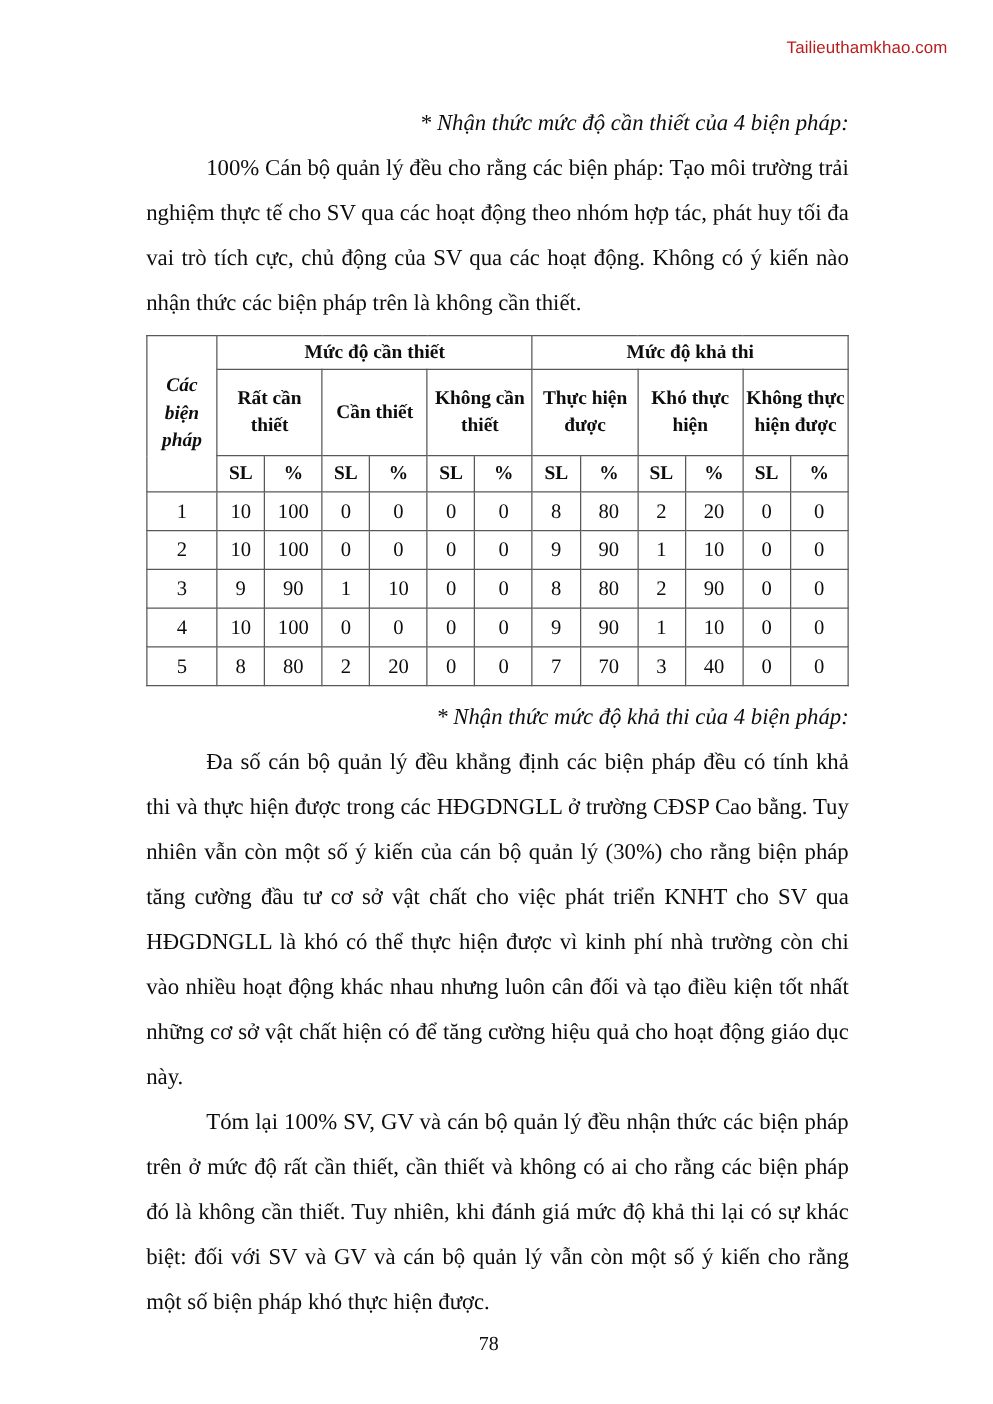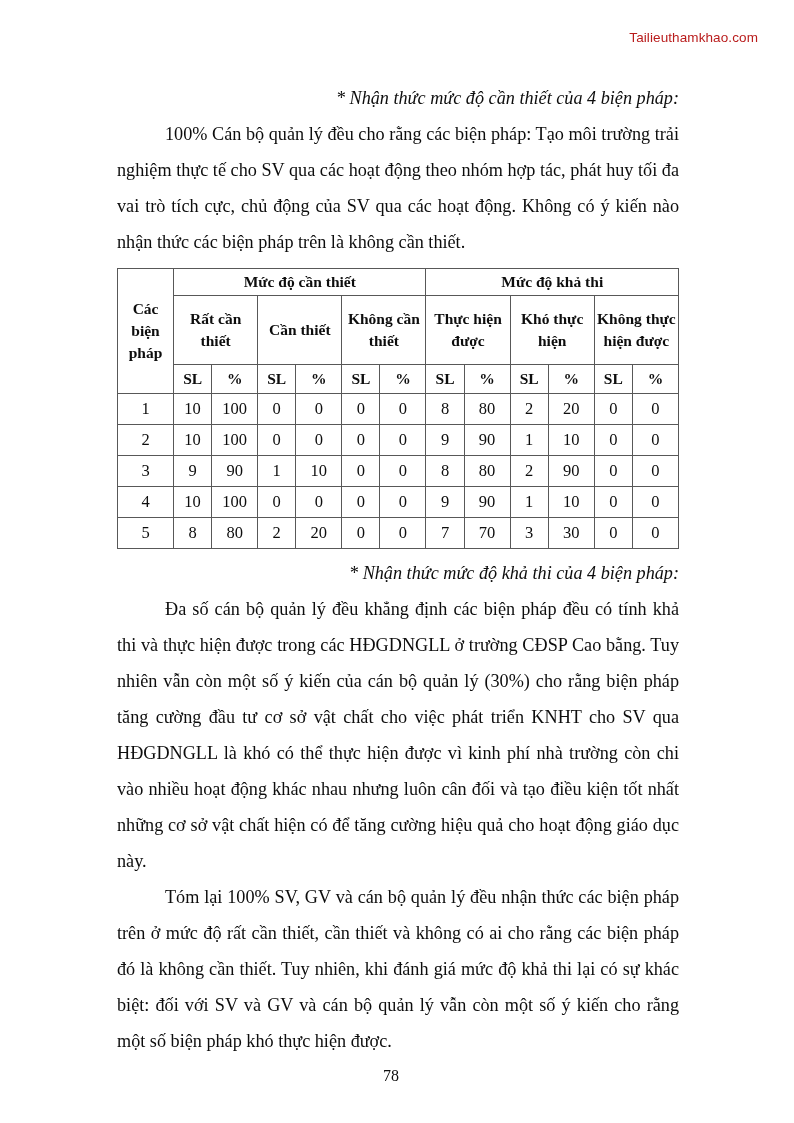--- a/index.html
+++ b/index.html
@@ -85,20 +85,21 @@
     height: 30px;
     line-height: 30px;
     font-size: 16.5px;
   }
   th.grp {
     height: 26px;
   }
   th.rowlabel {
     line-height: 28px;
     font-size: 16px;
+    font-style: italic;
   }
   th.sub {
     height: 68px;
     padding: 0 2px;
   }
   th.slpct {
     height: 28px;
     font-size: 15.5px;
   }
   .col-first { width: 56px; }
@@ -241,21 +242,21 @@
             <td>5</td>
             <td>8</td>
             <td>80</td>
             <td>2</td>
             <td>20</td>
             <td>0</td>
             <td>0</td>
             <td>7</td>
             <td>70</td>
             <td>3</td>
-            <td>30</td>
+            <td>40</td>
             <td>0</td>
             <td>0</td>
           </tr>
         </tbody>
     </table>
 
     <p class="italic-head after-table">* Nhận thức mức độ khả thi của 4 biện pháp:</p>
 
     <p class="body-par">Đa số cán bộ quản lý đều khẳng định các biện pháp đều có tính khả thi và thực hiện được trong các HĐGDNGLL ở trường CĐSP Cao bằng. Tuy nhiên vẫn còn một số ý kiến của cán bộ quản lý (30%) cho rằng biện pháp tăng cường đầu tư cơ sở vật chất cho việc phát triển KNHT cho SV qua HĐGDNGLL là khó có thể thực hiện được vì kinh phí nhà trường còn chi vào nhiều hoạt động khác nhau nhưng luôn cân đối và tạo điều kiện tốt nhất những cơ sở vật chất hiện có để tăng cường hiệu quả cho hoạt động giáo dục này.</p>
 

